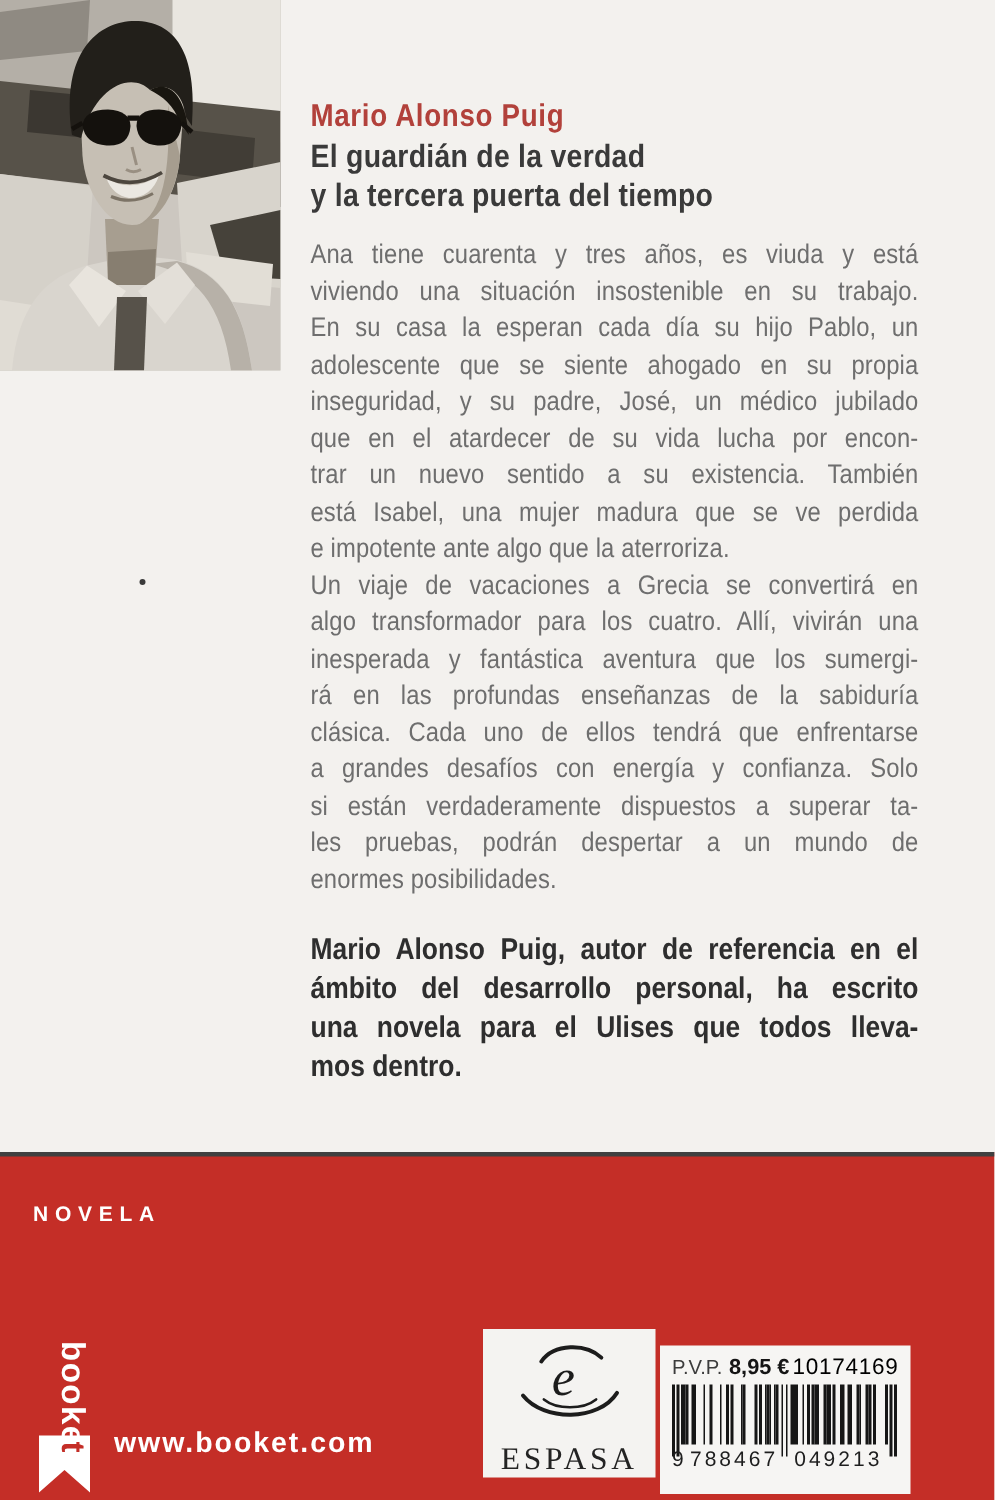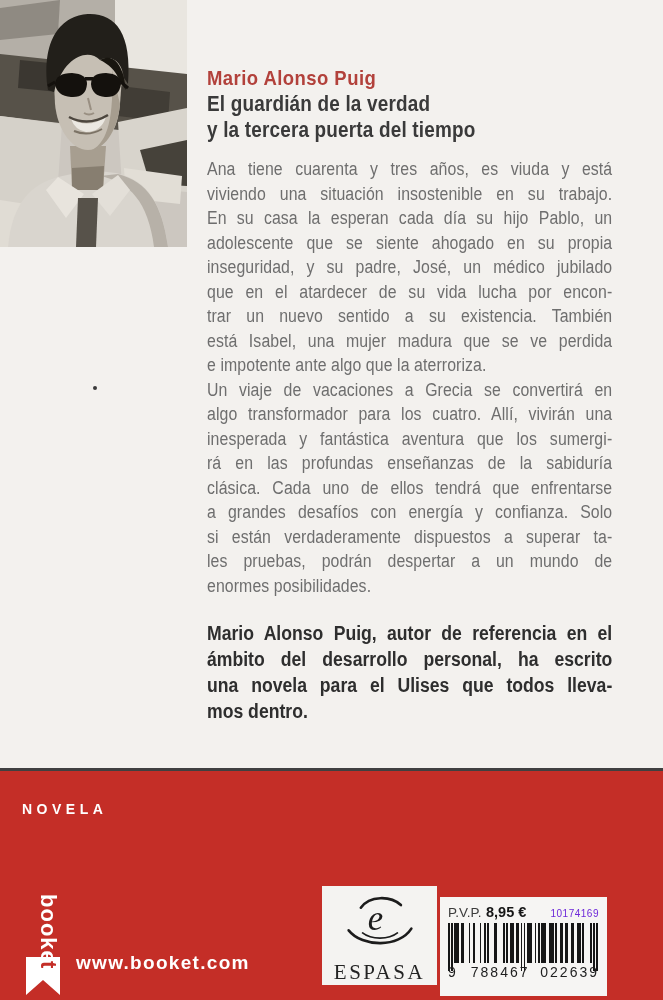--- a/index.html
+++ b/index.html
@@ -105,35 +105,35 @@
     background: #f6f5f3;
     padding: 6px 8px 0 8px;
     margin-top: 11px;
   }
   .price-row {
     display: flex; justify-content: space-between; align-items: baseline;
     height: 17px;
   }
   .price-label { font-size: 13.5px; color: #3c3c3c; }
   .price-value { font-size: 14.5px; font-weight: bold; color: #151515; }
-  .ref-number { font-size: 10px; color: #6d28d9; letter-spacing: 0.5px; }
+  .ref-number { font-size: 15px; color: #000000; letter-spacing: 0.5px; }
   .bars {
     display: flex; align-items: flex-start;
     height: 48px; margin-top: 3px;
   }
   .module { width: 1.58px; height: 40px; }
   .module.bar { background: #161616; }
   .module.tall { height: 48px; }
   .bc-digits {
     display: flex; margin-top: -7px;
     font-size: 14px; color: #1e1e1e;
     letter-spacing: 2px;
   }
   .bc-lead { width: 12px; }
-  .bc-group { flex: 1; text-align: right; }
+  .bc-group { flex: 1; text-align: left; }
 </style>
 </head>
 <body>
 
 <div class="photo">
   <svg viewBox="0 0 187 247">
     <rect width="187" height="247" fill="#ccc7c0"></rect>
     <polygon points="95,0 187,0 187,95 118,72" fill="#e9e6e0"></polygon>
     <rect x="0" y="0" width="115" height="62" fill="#b4afa7"></rect>
     <polygon points="0,8 60,0 58,34 0,40" fill="#8f8a82"></polygon>
@@ -340,17 +340,17 @@
         <div class="module"></div>
         <div class="module bar"></div>
         <div class="module"></div>
         <div class="module bar tall"></div>
         <div class="module tall"></div>
         <div class="module bar tall"></div>
       </div>
     <div class="bc-digits">
       <span class="bc-lead">9</span>
       <span class="bc-group">788467</span>
-      <span class="bc-group">022639</span>
+      <span class="bc-group">049213</span>
     </div>
   </div>
 
 </div>
 
 </body></html>

